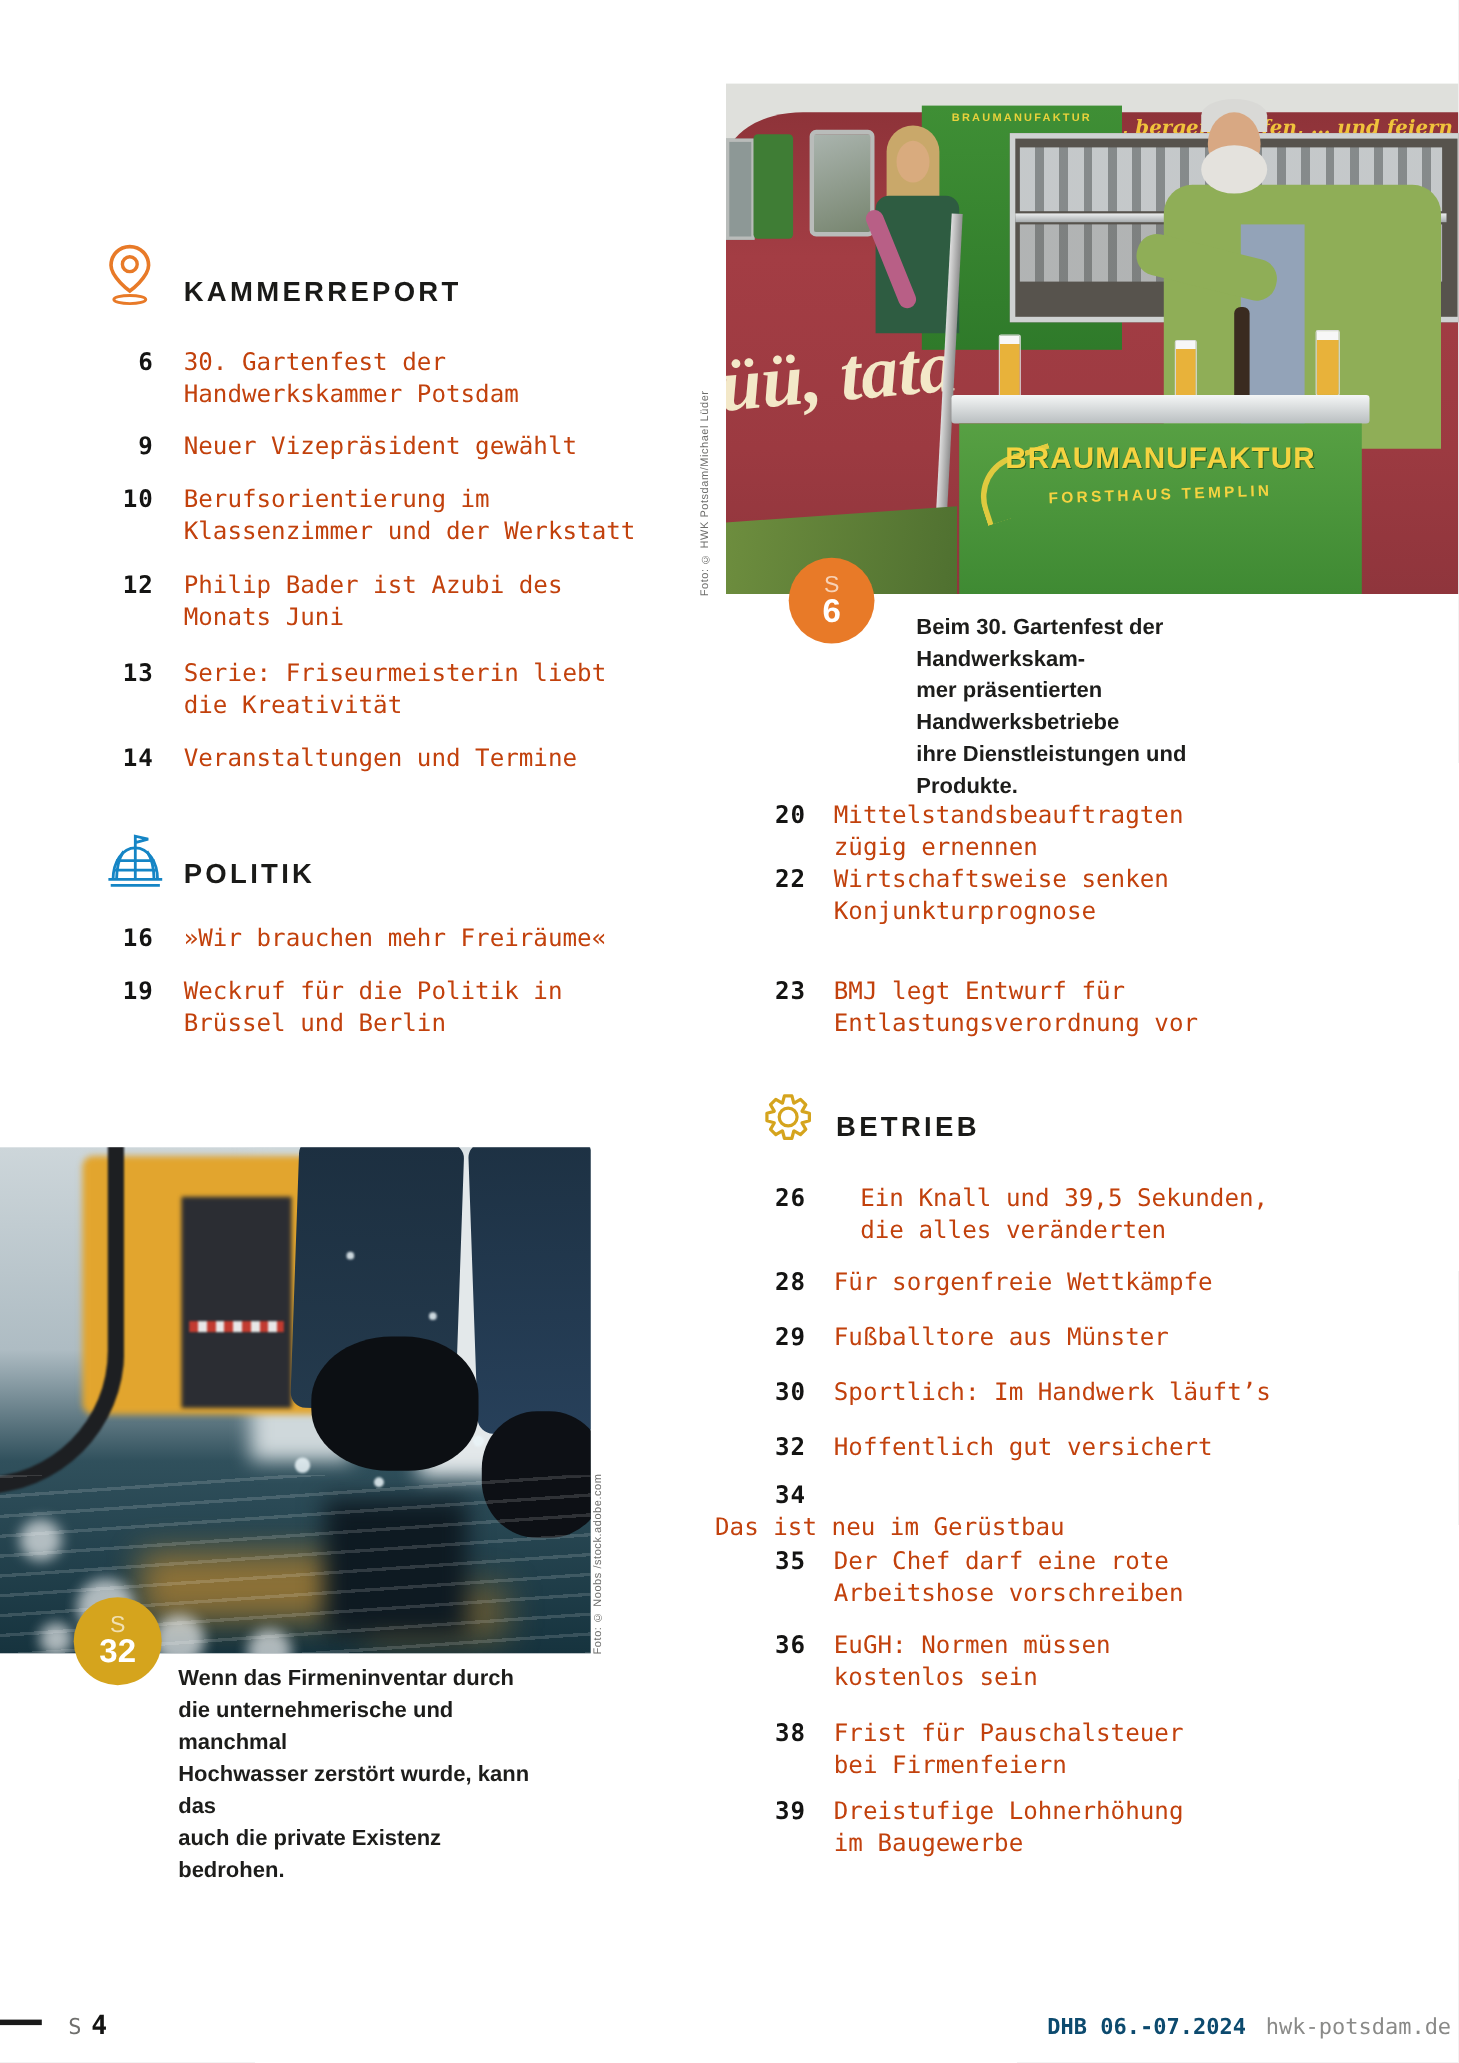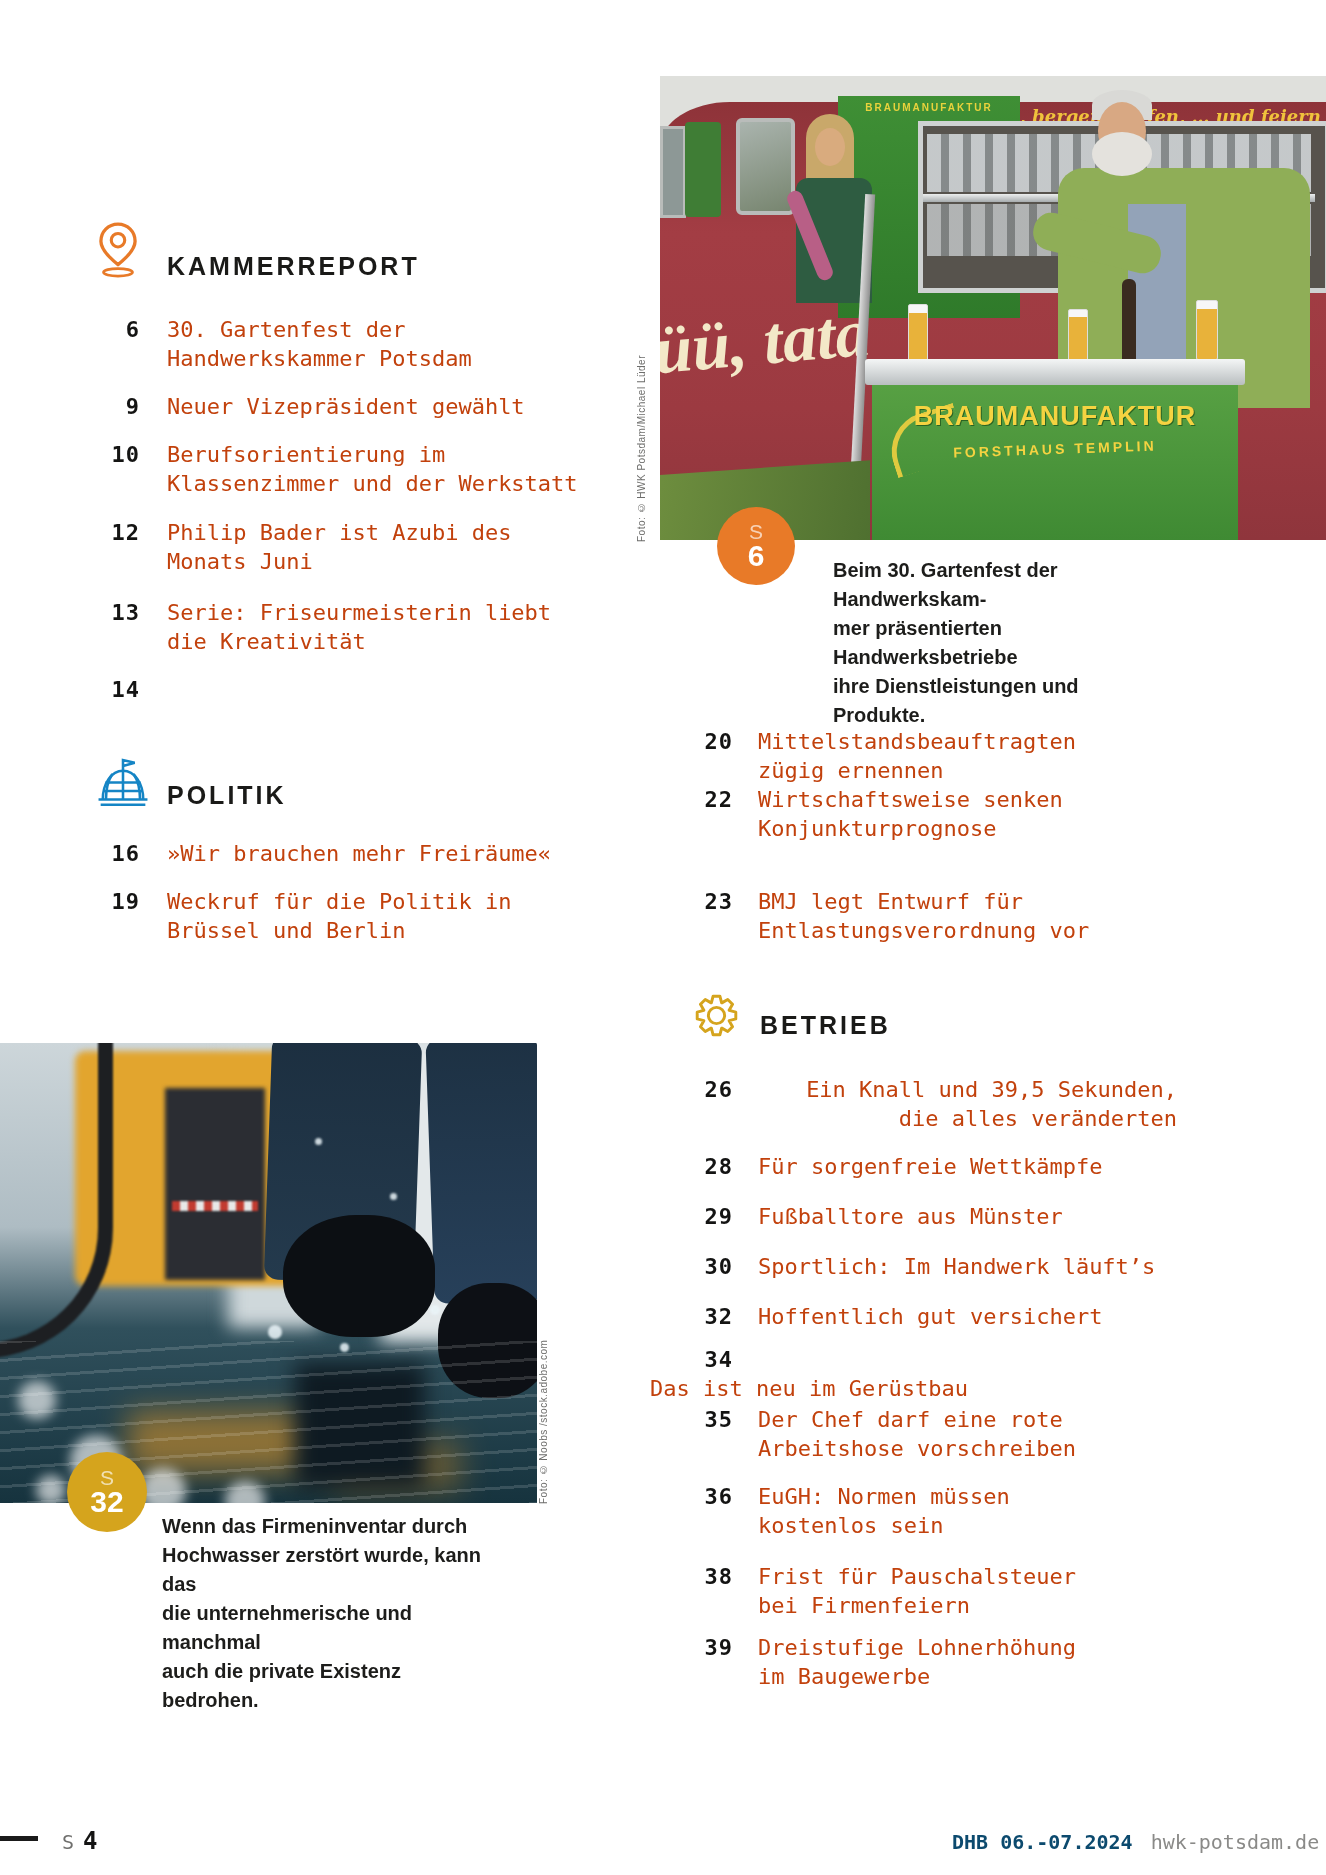--- a/index.html
+++ b/index.html
@@ -186,20 +186,21 @@
   <div class="row left" style="top:518px;">
     <span class="num">12</span>
     <span class="ttl" style="max-width:360px;">Philip Bader ist Azubi des Monats Juni</span>
   </div>
   <div class="row left" style="top:598px;">
     <span class="num">13</span>
     <span class="ttl" style="max-width:400px;">Serie: Friseurmeisterin liebt die Kreativität</span>
   </div>
   <div class="row left" style="top:675px;">
     <span class="num">14</span>
+    <span class="ttl" style="max-width:430px;">Veranstaltungen und Termine</span>
   </div>
 
   <div class="sec-icon" style="left:94px;top:758px;">
     <svg width="58" height="50" viewBox="0 0 54 47" fill="none" stroke="#1585c5" stroke-width="2.4">
       <path d="M27 12 L27 2 L38 4.5 L27 7.5"></path>
       <path d="M8 39 C8 24 16 12 27 12 C38 12 46 24 46 39"></path>
       <path d="M27 12 L27 39 M17 15 C13 21 11 29 11 39 M37 15 C41 21 43 29 43 39"></path>
       <path d="M10.5 23 L43.5 23 M8.7 31 L45.3 31"></path>
       <path d="M4 39 L50 39 M6 44 L48 44"></path>
     </svg>
@@ -231,21 +232,21 @@
   <div class="sec-icon" style="left:693px;top:992px;">
     <svg width="47" height="47" viewBox="0 0 48 48" fill="none" stroke="#d5a41d" stroke-width="3" stroke-linejoin="round">
       <path d="M36.98 18.75 L43.7 20.53 L43.7 27.47 L36.98 29.25 A14 14 0 0 1 36.89 29.47 L40.38 35.47 L35.47 40.38 L29.47 36.89 A14 14 0 0 1 29.25 36.98 L27.47 43.7 L20.53 43.7 L18.75 36.98 A14 14 0 0 1 18.53 36.89 L12.53 40.38 L7.62 35.47 L11.11 29.47 A14 14 0 0 1 11.02 29.25 L4.3 27.47 L4.3 20.53 L11.02 18.75 A14 14 0 0 1 11.11 18.53 L7.62 12.53 L12.53 7.62 L18.53 11.11 A14 14 0 0 1 18.75 11.02 L20.53 4.3 L27.47 4.3 L29.25 11.02 A14 14 0 0 1 29.47 11.11 L35.47 7.62 L40.38 12.53 L36.89 18.53 A14 14 0 0 1 36.98 18.75 Z"></path>
       <circle cx="24" cy="24" r="8.3"></circle>
     </svg>
   </div>
   <div class="sec-title" style="left:760px;top:1011px;">BETRIEB</div>
 
   <div class="row right" style="top:1075px;gap:24px;">
     <span class="num">26</span>
-    <span class="ttl" style="max-width:395px;text-align:right;">Ein Knall und 39,5 Sekunden, die alles veränderten</span>
+    <span class="ttl" style="max-width:395px;">Ein Knall und 39,5 Sekunden, die alles veränderten</span>
   </div>
   <div class="row right" style="top:1152px;">
     <span class="num">28</span>
     <span class="ttl" style="max-width:430px;">Für sorgenfreie Wettkämpfe</span>
   </div>
   <div class="row right" style="top:1202px;">
     <span class="num">29</span>
     <span class="ttl" style="max-width:430px;">Fußballtore aus Münster</span>
   </div>
   <div class="row right" style="top:1252px;">
@@ -304,22 +305,22 @@
     <div class="pb-splash" style="left:315px;top:95px;width:7px;height:7px;"></div>
   </div>
   <div class="credit" style="left:538px;top:1368px;height:136px;">Foto: © Noobs /stock.adobe.com</div>
 
   <div class="badge gold" style="left:67px;top:1452px;width:80px;height:80px;">
     <span class="b-s">S</span>
     <span class="b-n">32</span>
   </div>
   <div class="caption" style="left:162px;top:1512px;width:340px;">
     <div>Wenn das Firmeninventar durch</div>
+    <div>die unternehmerische und manchmal</div>
     <div>Hochwasser zerstört wurde, kann das</div>
-    <div>die unternehmerische und manchmal</div>
     <div>auch die private Existenz bedrohen.</div>
   </div>
 
   <div class="f-dash"></div>
   <div class="f-page">
     <span class="fp-s">S</span>
     <span class="fp-n">4</span>
   </div>
   <div class="f-right">
     <span class="f-issue">DHB 06.-07.2024</span>

